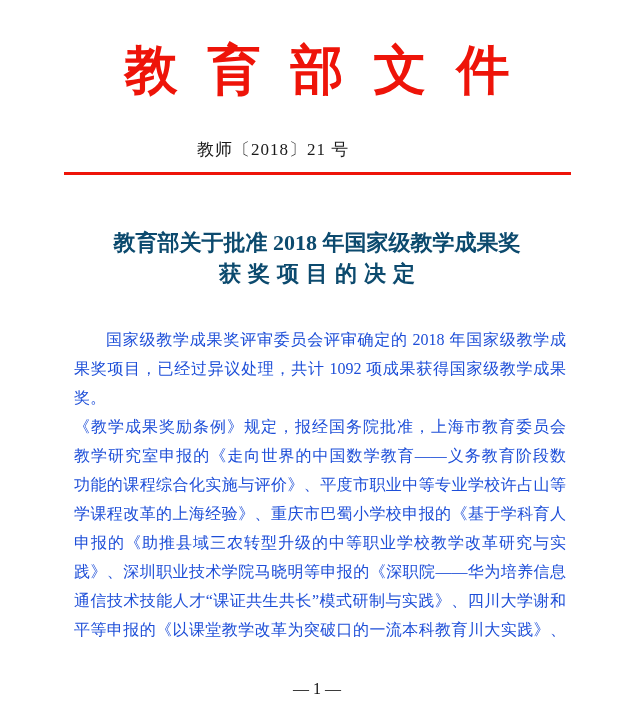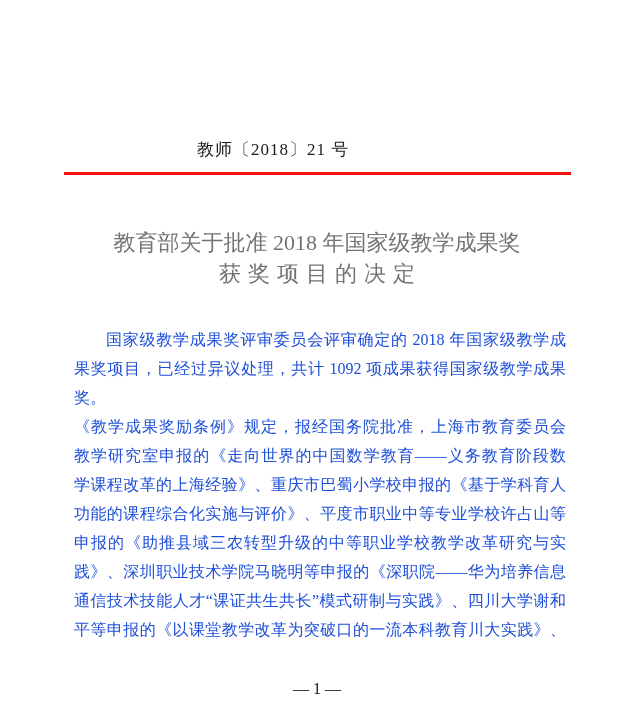--- a/index.html
+++ b/index.html
@@ -46,22 +46,22 @@
     height: 3px;
     background: var(--accent, #ee1409);
   }
   
   .doc-title {
     position: absolute;
     top: 227px;
     left: 0;
     width: 634px;
     text-align: center;
-    font-weight: normal;
-    color: #737373;
+    font-weight: bold;
+    color: #0c4a6e;
     font-size: 22px;
     line-height: 31px;
   }
   .doc-title .t2 {
     letter-spacing: 7px;
     text-indent: 7px;
   }
   
   .body-text {
     position: absolute;
@@ -90,38 +90,39 @@
     text-align: center;
     font-size: 16px;
     color: #111111;
   }
 </style>
 </head>
 <body>
 
 <div class="page">
 
+  <div class="agency-title">教育部文件</div>
 
   <div class="doc-number">教师〔2018〕21 号</div>
 
   <div class="red-divider"></div>
 
   <div class="doc-title">
     <div class="t1">教育部关于批准 2018 年国家级教学成果奖</div>
     <div class="t2">获奖项目的决定</div>
   </div>
 
   <div class="body-text">
     <div class="bline indent">国家级教学成果奖评审委员会评审确定的 2018 年国家级教学成</div>
     <div class="bline">果奖项目，已经过异议处理，共计 1092 项成果获得国家级教学成果</div>
     <div class="bline short">奖。</div>
     <div class="bline">《教学成果奖励条例》规定，报经国务院批准，上海市教育委员会</div>
     <div class="bline">教学研究室申报的《走向世界的中国数学教育——义务教育阶段数</div>
+    <div class="bline">功能的课程综合化实施与评价》、平度市职业中等专业学校许占山等</div>
     <div class="bline">学课程改革的上海经验》、重庆市巴蜀小学校申报的《基于学科育人</div>
-    <div class="bline">功能的课程综合化实施与评价》、平度市职业中等专业学校许占山等</div>
     <div class="bline">申报的《助推县域三农转型升级的中等职业学校教学改革研究与实</div>
     <div class="bline">践》、深圳职业技术学院马晓明等申报的《深职院——华为培养信息</div>
     <div class="bline">通信技术技能人才“课证共生共长”模式研制与实践》、四川大学谢和</div>
     <div class="bline">平等申报的《以课堂教学改革为突破口的一流本科教育川大实践》、</div>
   </div>
 
   <div class="page-number">— 1 —</div>
 
 </div>
 

